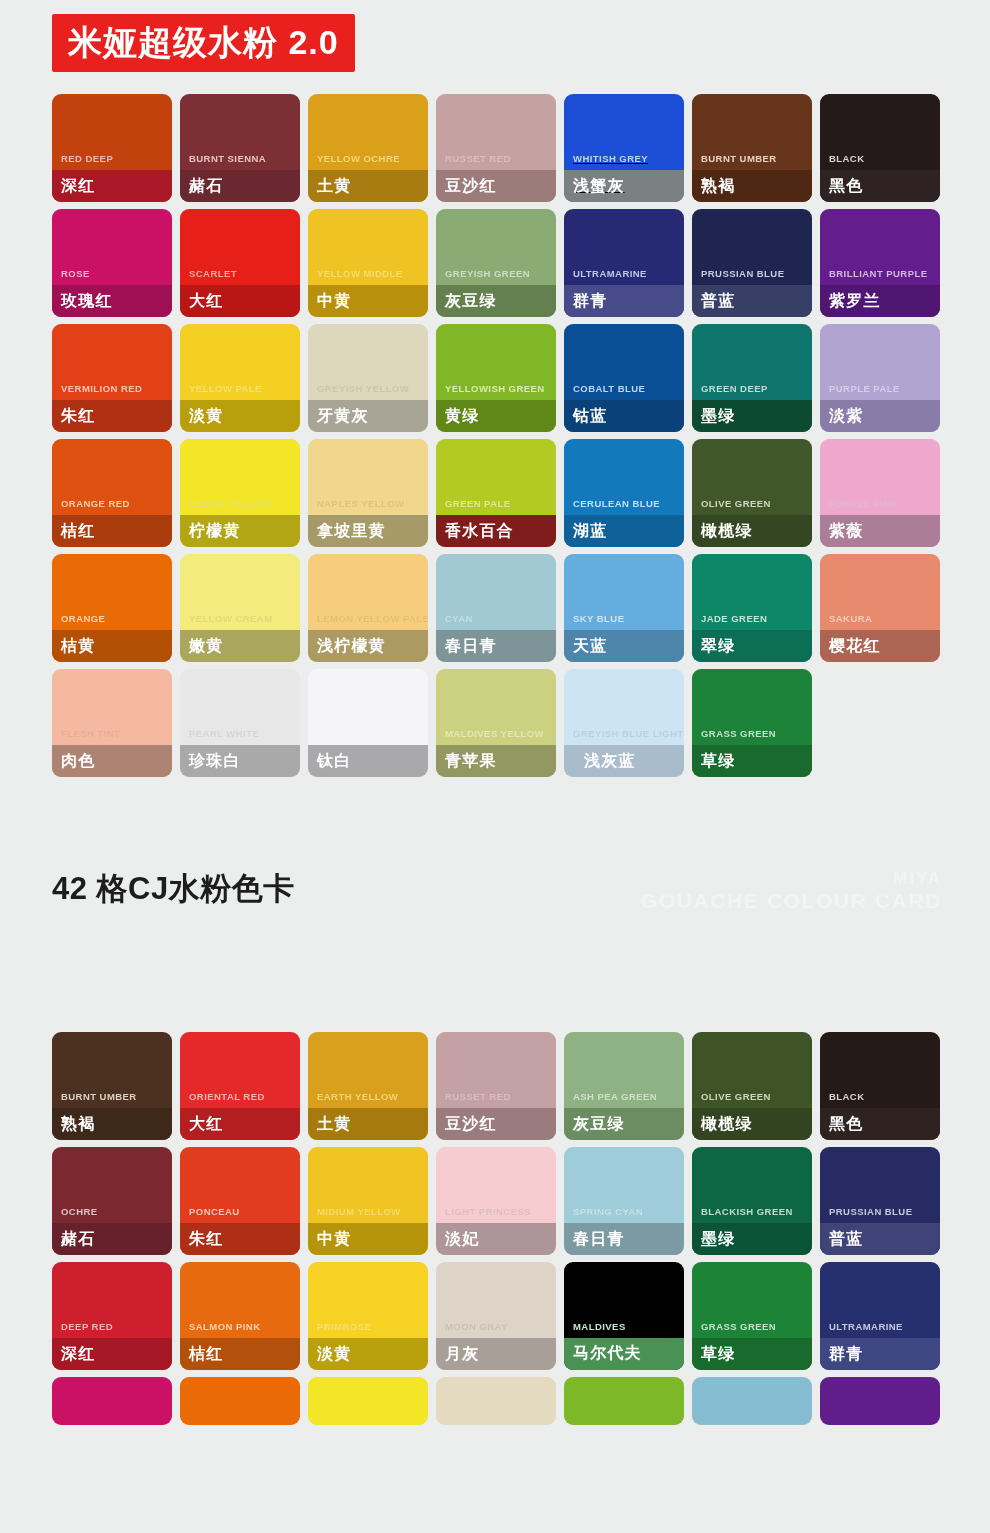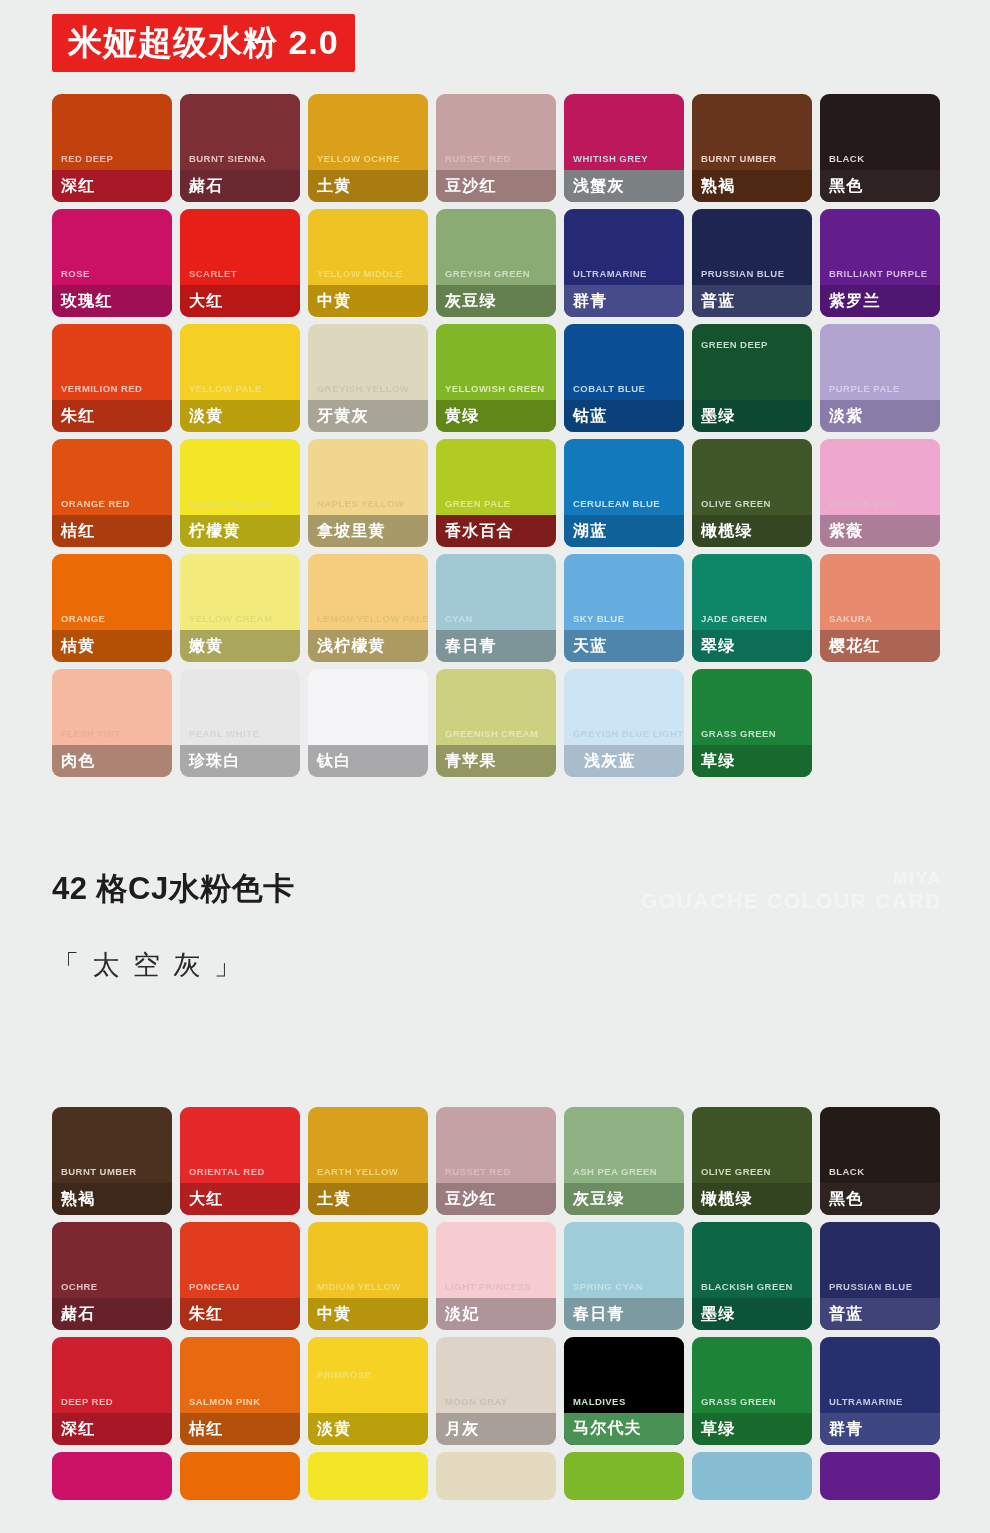--- a/index.html
+++ b/index.html
@@ -131,21 +131,21 @@
       <div class="sw-band" style="background: rgb(168, 124, 16);">
         <div class="sw-cn" style="color: rgb(255, 255, 255);">土黄</div>
       </div>
     </div>
     <div class="swatch" style="background: rgb(197, 162, 161);">
       <div class="sw-en" style="color: rgb(216, 189, 188);">RUSSET RED</div>
       <div class="sw-band" style="background: rgb(156, 124, 123);">
         <div class="sw-cn" style="color: rgb(255, 255, 255);">豆沙红</div>
       </div>
     </div>
-    <div class="swatch" style="background: #be185d;">
+    <div class="swatch" style="background: #1d4ed8; text-decoration: underline;">
       <div class="sw-en" style="color: rgb(188, 216, 228);">WHITISH GREY</div>
       <div class="sw-band" style="background: rgb(123, 129, 131);">
         <div class="sw-cn" style="color: rgb(255, 255, 255);">浅蟹灰</div>
       </div>
     </div>
     <div class="swatch" style="background: rgb(102, 53, 27);">
       <div class="sw-en" style="color: rgb(232, 211, 197);">BURNT UMBER</div>
       <div class="sw-band" style="background: rgb(78, 40, 19);">
         <div class="sw-cn" style="color: rgb(255, 255, 255);">熟褐</div>
       </div>
@@ -221,21 +221,21 @@
       <div class="sw-band" style="background: rgb(95, 136, 24);">
         <div class="sw-cn" style="color: rgb(255, 255, 255);">黄绿</div>
       </div>
     </div>
     <div class="swatch" style="background: rgb(10, 79, 150);">
       <div class="sw-en" style="color: rgb(189, 215, 236);">COBALT BLUE</div>
       <div class="sw-band" style="background: rgb(10, 65, 121);">
         <div class="sw-cn" style="color: rgb(255, 255, 255);">钴蓝</div>
       </div>
     </div>
-    <div class="swatch" style="background: #14532d; gap: 44px;">
+    <div class="swatch" style="background: #0f766e;">
       <div class="sw-en" style="color: rgb(195, 220, 208);">GREEN DEEP</div>
       <div class="sw-band" style="background: rgb(12, 74, 50);">
         <div class="sw-cn" style="color: rgb(255, 255, 255);">墨绿</div>
       </div>
     </div>
     <div class="swatch" style="background: rgb(178, 164, 208);">
       <div class="sw-en" style="color: rgb(214, 205, 231);">PURPLE PALE</div>
       <div class="sw-band" style="background: rgb(138, 124, 168);">
         <div class="sw-cn" style="color: rgb(255, 255, 255);">淡紫</div>
       </div>
@@ -336,42 +336,41 @@
         <div class="sw-cn" style="color: rgb(255, 255, 255);">珍珠白</div>
       </div>
     </div>
     <div class="swatch" style="background: rgb(245, 245, 248);">
       <div class="sw-en" style="color: rgb(240, 240, 242);"></div>
       <div class="sw-band" style="background: rgb(169, 169, 171);">
         <div class="sw-cn" style="color: rgb(255, 255, 255);">钛白</div>
       </div>
     </div>
     <div class="swatch" style="background: rgb(203, 209, 128);">
-      <div class="sw-en" style="color: rgb(228, 231, 182);">GREENISH CREAM</div>
+      <div class="sw-en" style="color: rgb(228, 231, 182);">MALDIVES YELLOW</div>
       <div class="sw-band" style="background: rgb(147, 151, 97);">
         <div class="sw-cn" style="color: rgb(255, 255, 255);">青苹果</div>
       </div>
     </div>
     <div class="swatch" style="background: rgb(205, 228, 244);">
       <div class="sw-en" style="color: rgb(187, 210, 227);">GREYISH BLUE LIGHT</div>
       <div class="sw-band" style="background: rgb(169, 188, 203); padding-left: 20px;">
         <div class="sw-cn" style="color: rgb(255, 255, 255);">浅灰蓝</div>
       </div>
     </div>
     <div class="swatch" style="background: rgb(29, 131, 57);">
       <div class="sw-en" style="color: rgb(197, 224, 203);">GRASS GREEN</div>
       <div class="sw-band" style="background: rgb(24, 106, 47);">
         <div class="sw-cn" style="color: rgb(255, 255, 255);">草绿</div>
       </div>
     </div>
   </div>
 
 <div class="mid">
   <div class="mid-title">42 格CJ水粉色卡</div>
-  <div class="mid-sub">「 太 空 灰 」</div>
   <div class="watermark">
     <div class="wm-1">MIYA</div>
     <div class="wm-2">GOUACHE COLOUR CARD</div>
   </div>
 </div>
 
 <div class="gap-before-p2"></div>
 
 <div class="palette p2" id="palette-two">
     <div class="swatch" style="background: rgb(76, 49, 32);">
@@ -463,21 +462,21 @@
       <div class="sw-band" style="background: rgb(166, 24, 38);">
         <div class="sw-cn" style="color: rgb(255, 255, 255);">深红</div>
       </div>
     </div>
     <div class="swatch" style="background: rgb(231, 106, 17); justify-content: flex-end;">
       <div class="sw-en" style="color: rgb(249, 210, 174);">SALMON PINK</div>
       <div class="sw-band" style="background: rgb(178, 80, 12);">
         <div class="sw-cn" style="color: rgb(255, 255, 255);">桔红</div>
       </div>
     </div>
-    <div class="swatch" style="background: rgb(245, 210, 35); gap: 27px;">
+    <div class="swatch" style="background: rgb(245, 210, 35);">
       <div class="sw-en" style="color: rgb(243, 225, 112);">PRIMROSE</div>
       <div class="sw-band" style="background: rgb(185, 160, 12);">
         <div class="sw-cn" style="color: rgb(255, 255, 255);">淡黄</div>
       </div>
     </div>
     <div class="swatch" style="background: rgb(222, 211, 199);">
       <div class="sw-en" style="color: rgb(203, 193, 182);">MOON GRAY</div>
       <div class="sw-band" style="background: rgb(168, 160, 152);">
         <div class="sw-cn" style="color: rgb(255, 255, 255);">月灰</div>
       </div>

